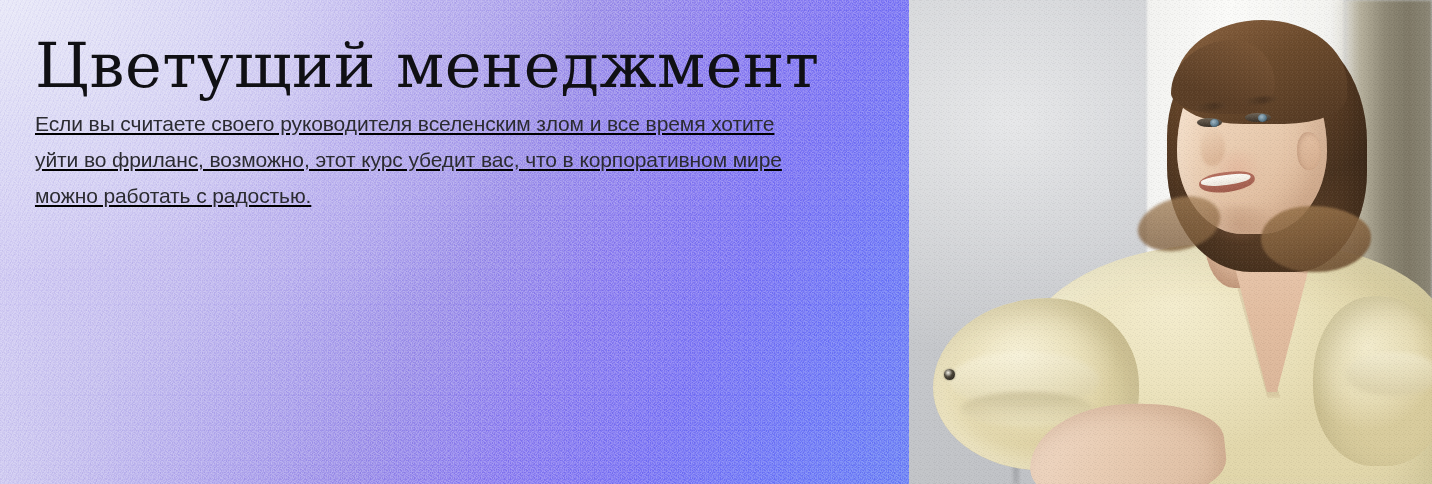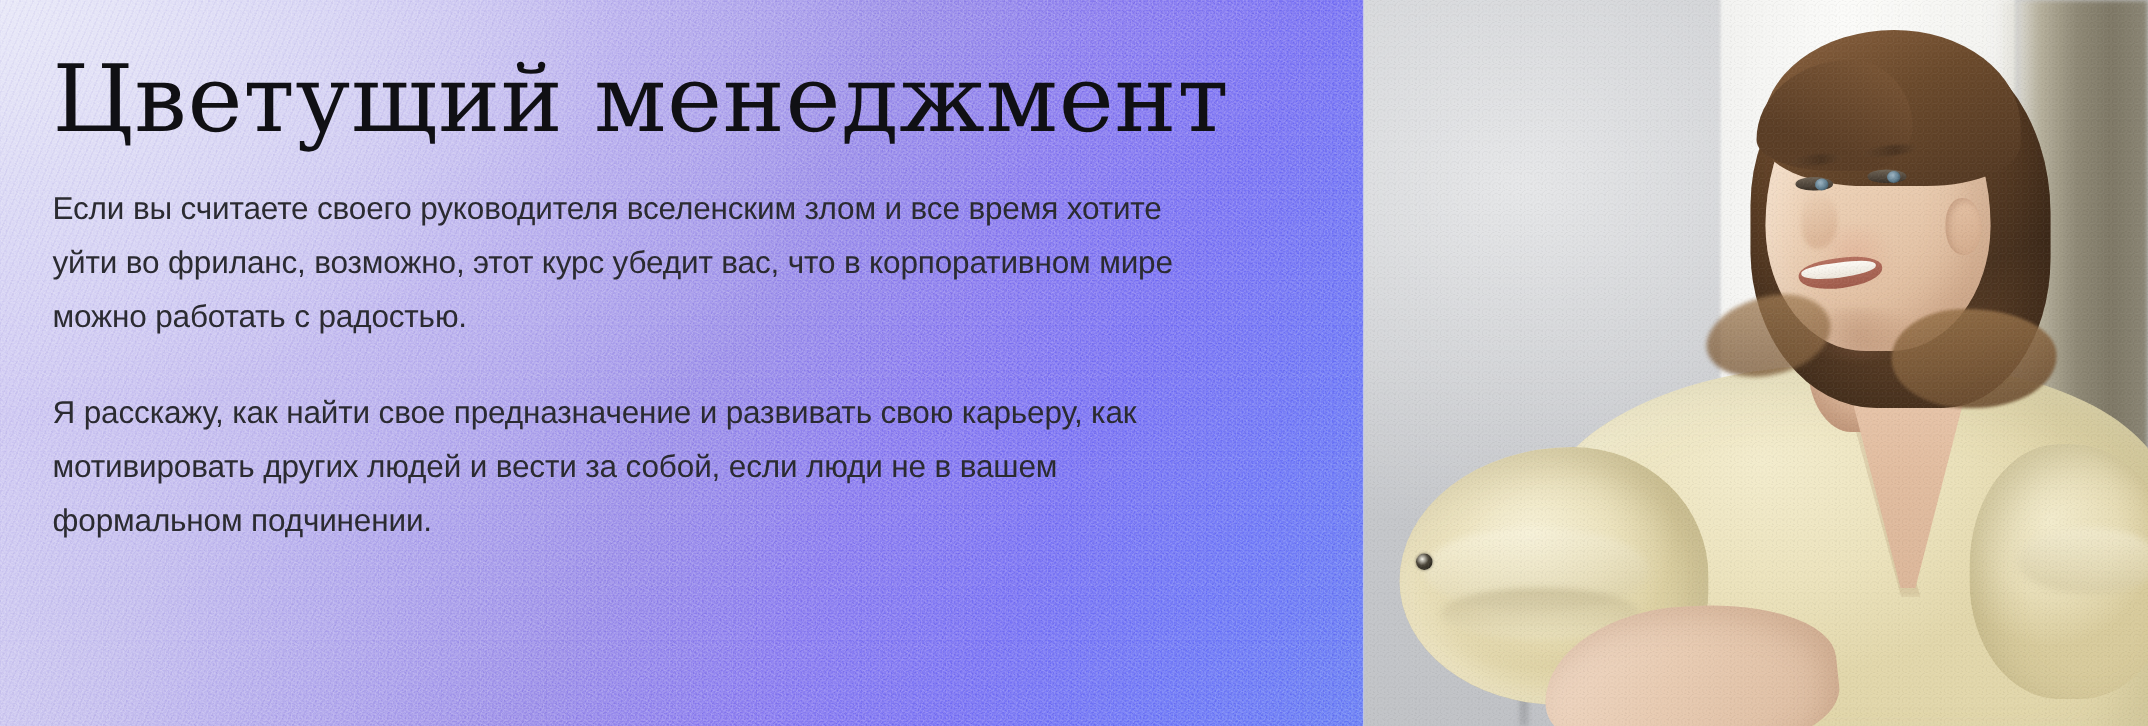--- a/index.html
+++ b/index.html
@@ -91,22 +91,23 @@
     font-size: 62px;
     line-height: 1.05;
     letter-spacing: 0.5px;
     color: #101014;
     white-space: nowrap;
   }
 
   .body-copy {
     position: absolute;
     left: 35px;
-    top: 122px;
+    top: 106px;
     width: 780px;
+    text-decoration: underline;
   }
 
   .para {
     margin: 0 0 28px 0;
     font-family: "Liberation Sans", sans-serif;
     font-size: 21px;
     line-height: 36px;
     color: #2b2b31;
     letter-spacing: -0.1px;
   }
@@ -430,21 +431,20 @@
   <section class="gradient-panel">
     <div class="grain"></div>
     <div class="grain2"></div>
 
     <div class="panel-content">
 
       <h1 class="headline">Цветущий менеджмент</h1>
 
       <div class="body-copy">
         <p class="para">Если вы считаете своего руководителя вселенским злом и все время хотите уйти во фриланс, возможно, этот курс убедит вас, что в корпоративном мире можно работать с радостью.</p>
-        <p class="para">Я расскажу, как найти свое предназначение и развивать свою карьеру, как мотивировать других людей и вести за собой, если люди не в вашем формальном подчинении.</p>
       </div>
 
     </div>
   </section>
 
   <section class="photo">
     <div class="wall-soft"></div>
     <div class="wall-white"></div>
     <div class="wall-dark-edge"></div>
     <div class="wall-dark"></div>

